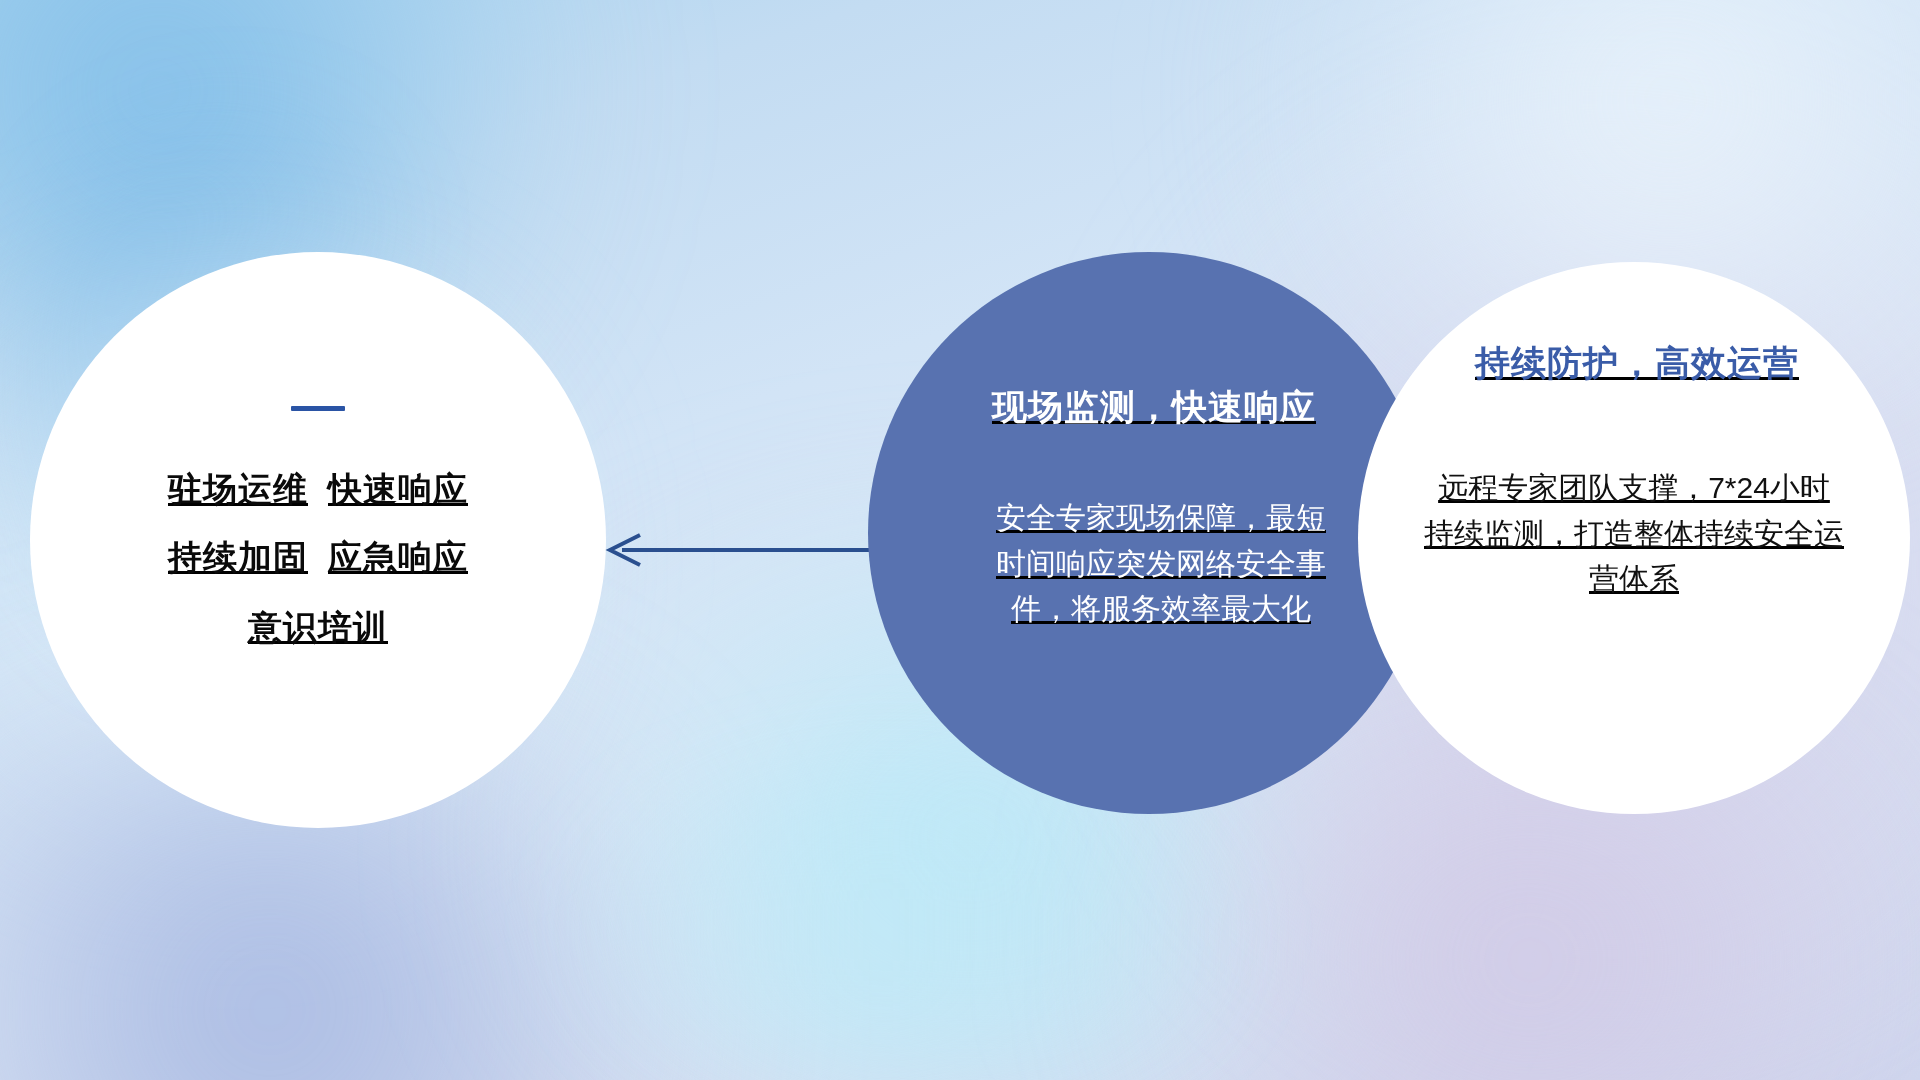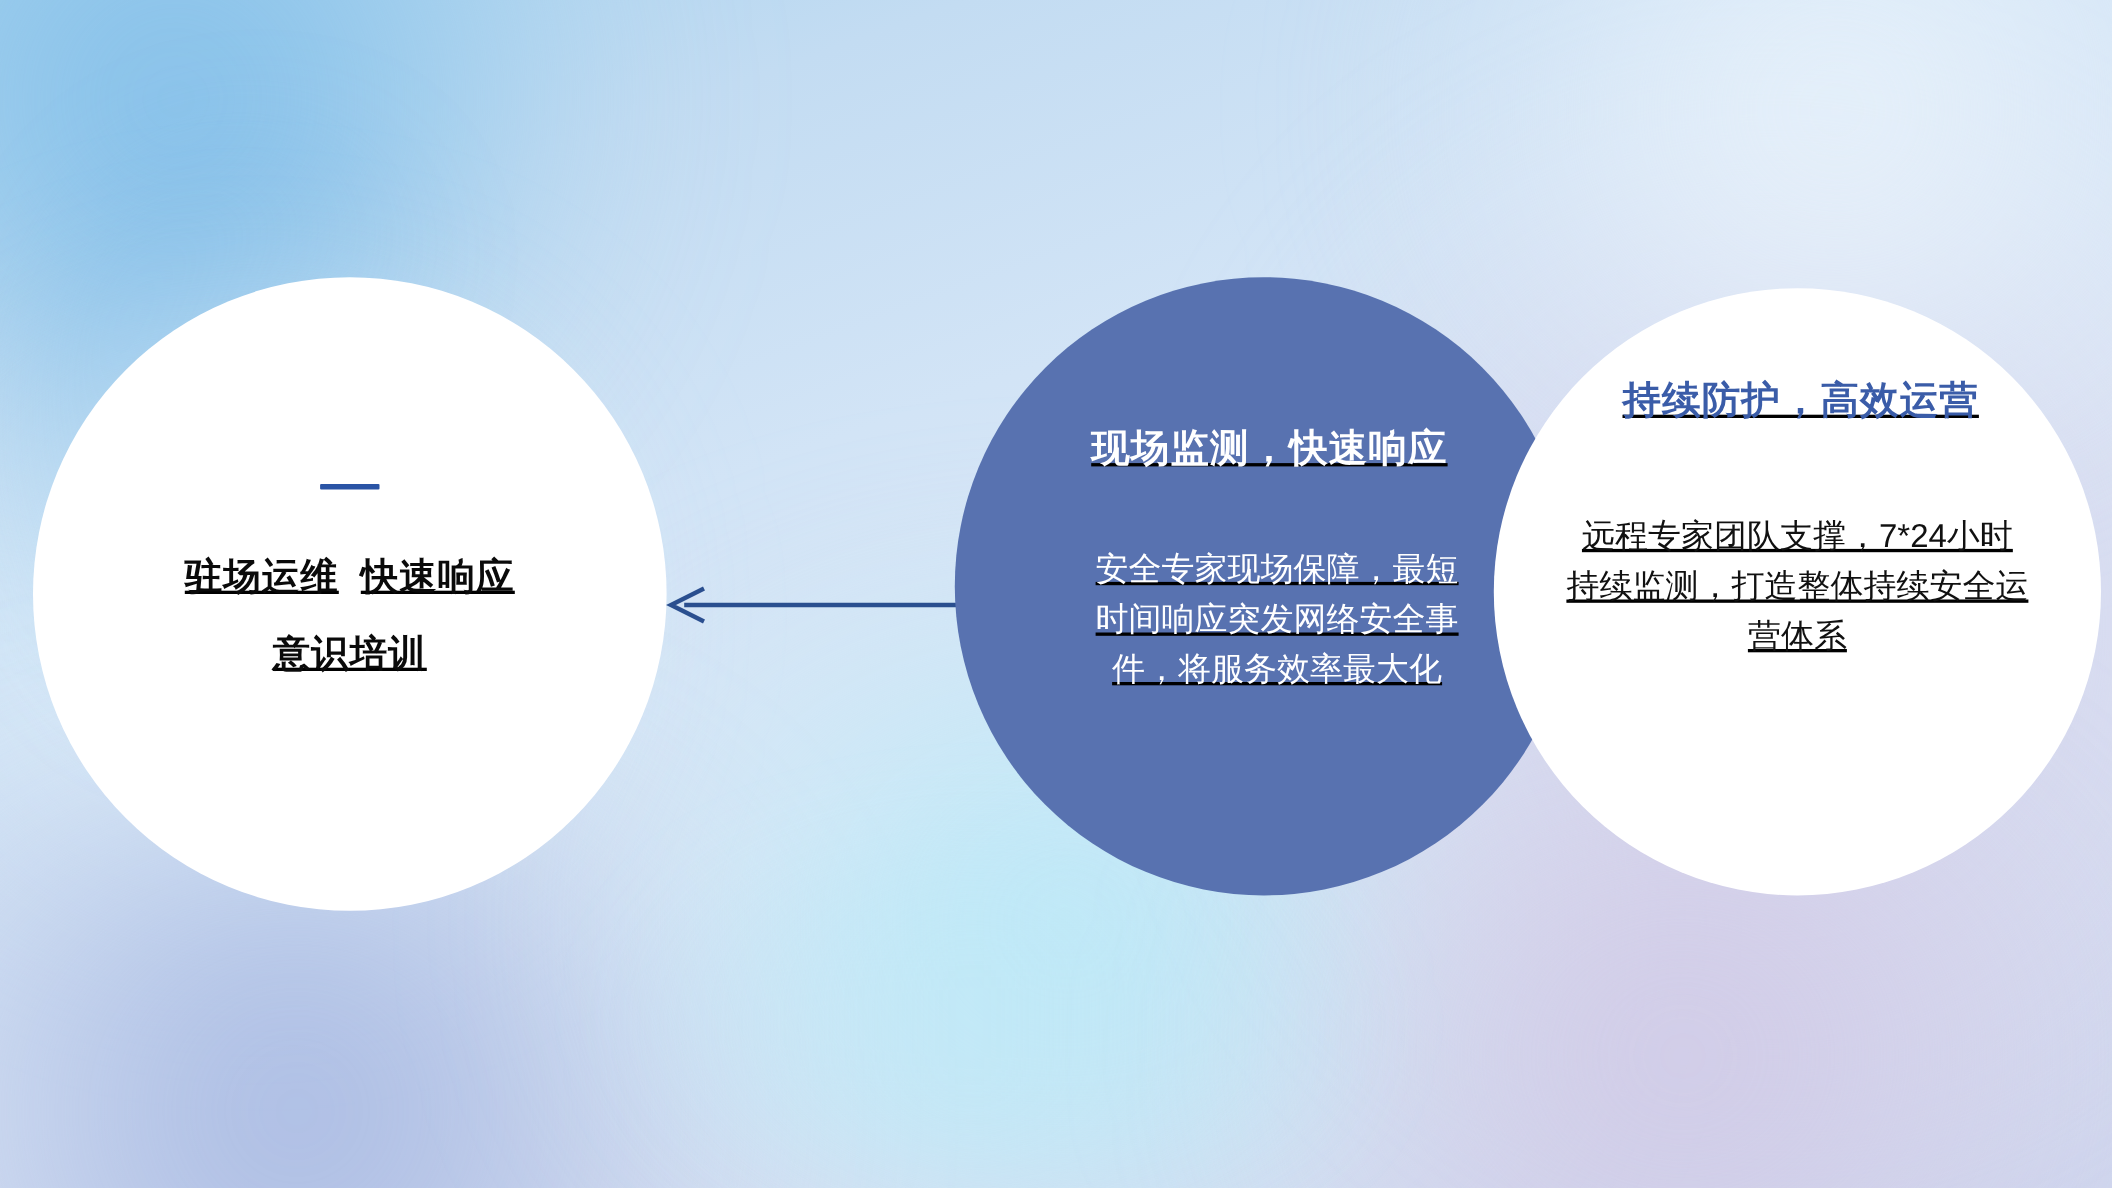--- a/index.html
+++ b/index.html
@@ -219,20 +219,24 @@
 
   <div class="circle circle-left">
     <div class="left-inner">
       <div class="dash"></div>
 
       <div class="tag-row">
         <span class="tag">驻场运维</span>
         <span class="tag">快速响应</span>
       </div>
 
+      <div class="tag-row">
+        <span class="tag">持续加固</span>
+        <span class="tag">应急响应</span>
+      </div>
 
       <div class="tag-row single">
         <span class="tag">意识培训</span>
       </div>
     </div>
   </div>
 
   <div class="circle circle-mid">
     <div class="card-title">现场监测，快速响应</div>
     <div class="card-body">安全专家现场保障，最短时间响应突发网络安全事件，将服务效率最大化</div>

